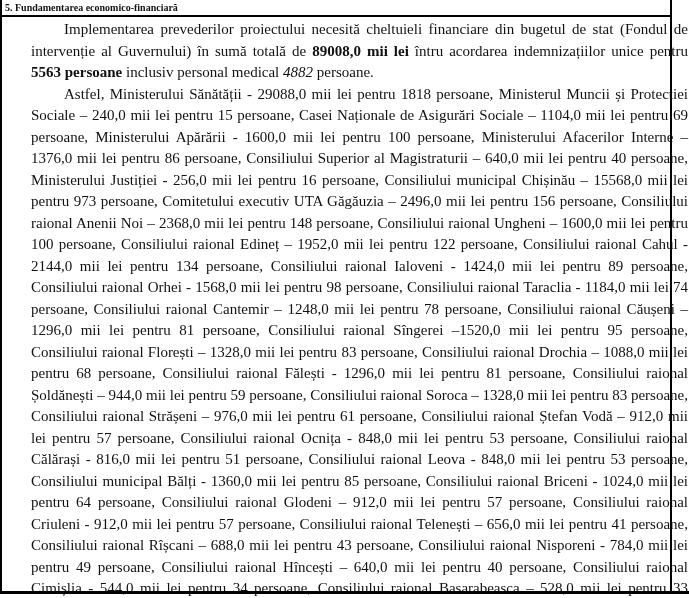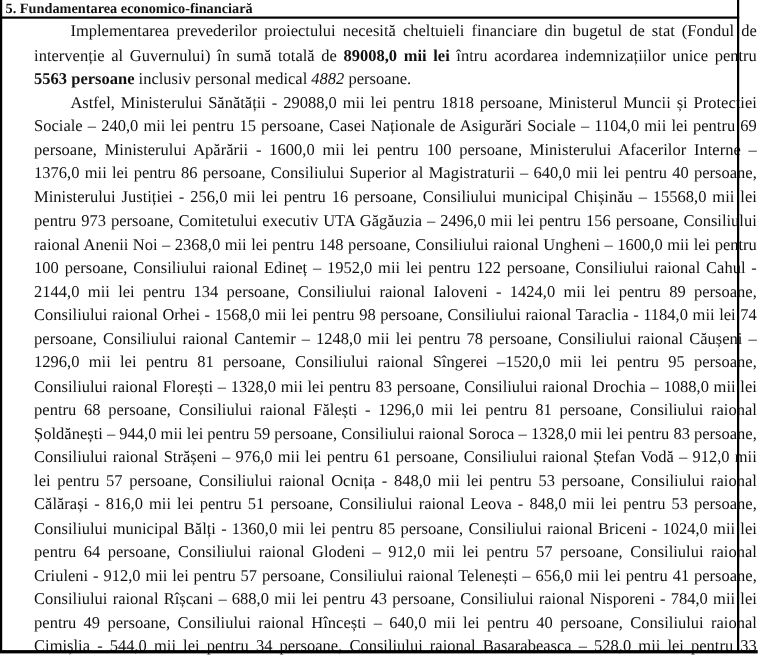--- a/index.html
+++ b/index.html
@@ -43,21 +43,21 @@
     width: 689px; height: 3px;
     background: #000000;
   }
   .title-row {
     position: absolute;
     left: 0; top: 0;
     width: 672px; height: 17px;
     padding-left: 5px;
     box-sizing: border-box;
     font-weight: bold;
-    font-size: 13px;
+    font-size: 10px;
     line-height: 15px;
     white-space: nowrap;
     overflow: hidden;
   }
   .body-cell {
     position: absolute;
     left: 0; top: 17px;
     width: 664px;
     height: 581px;
     box-sizing: border-box;

